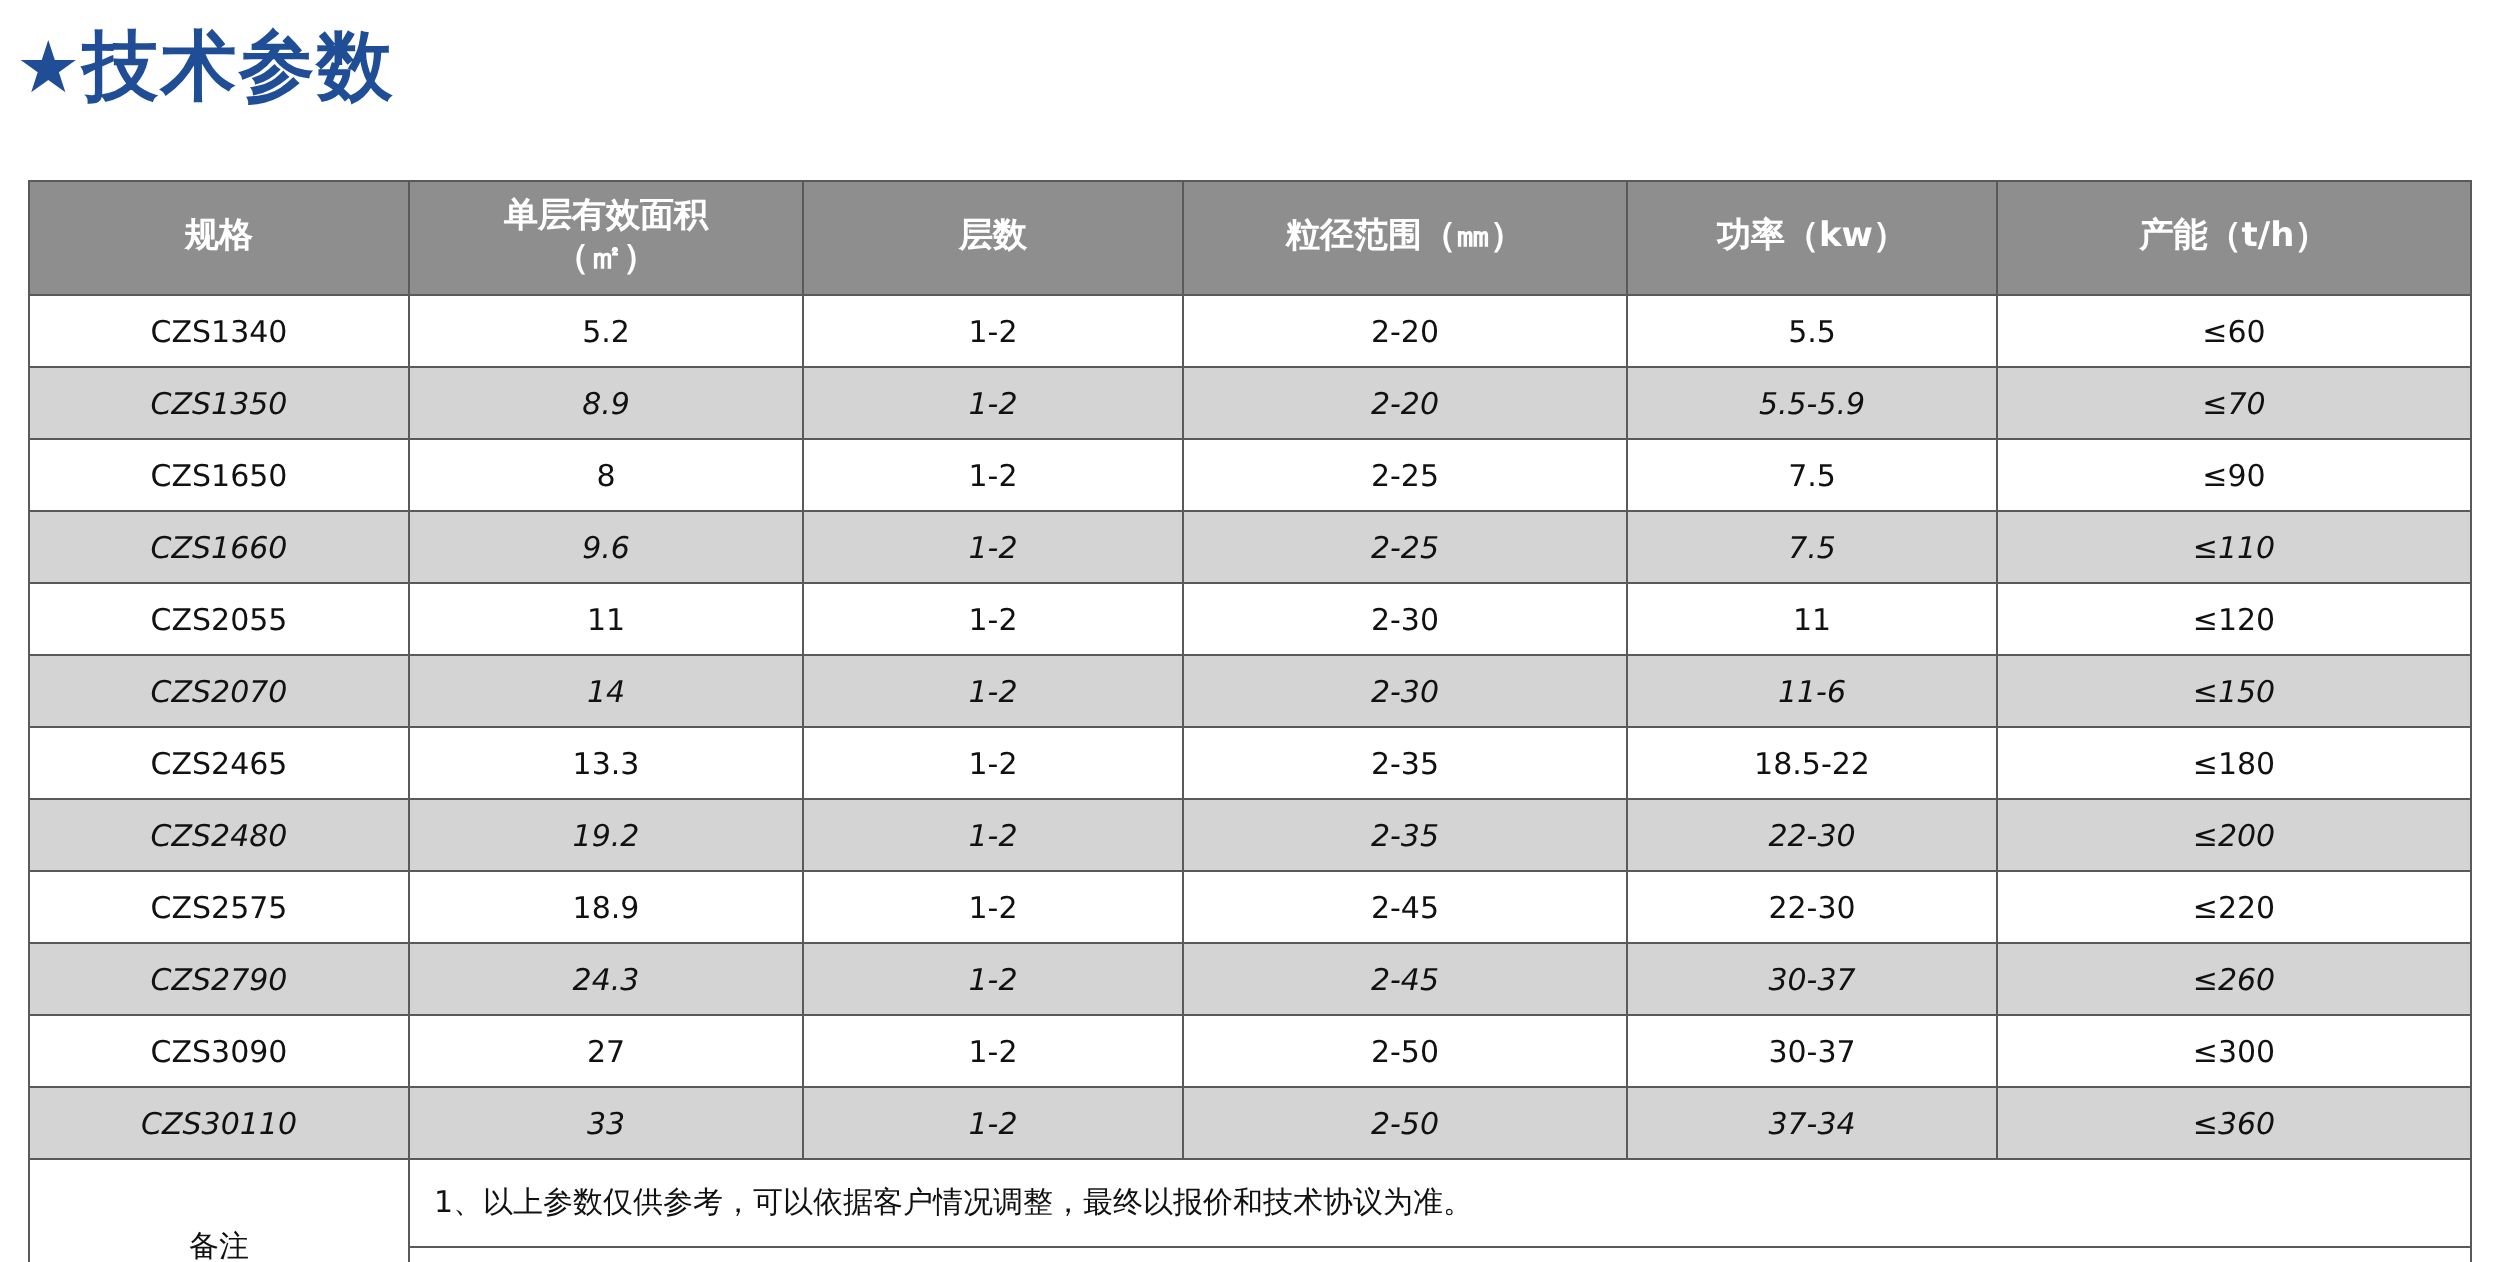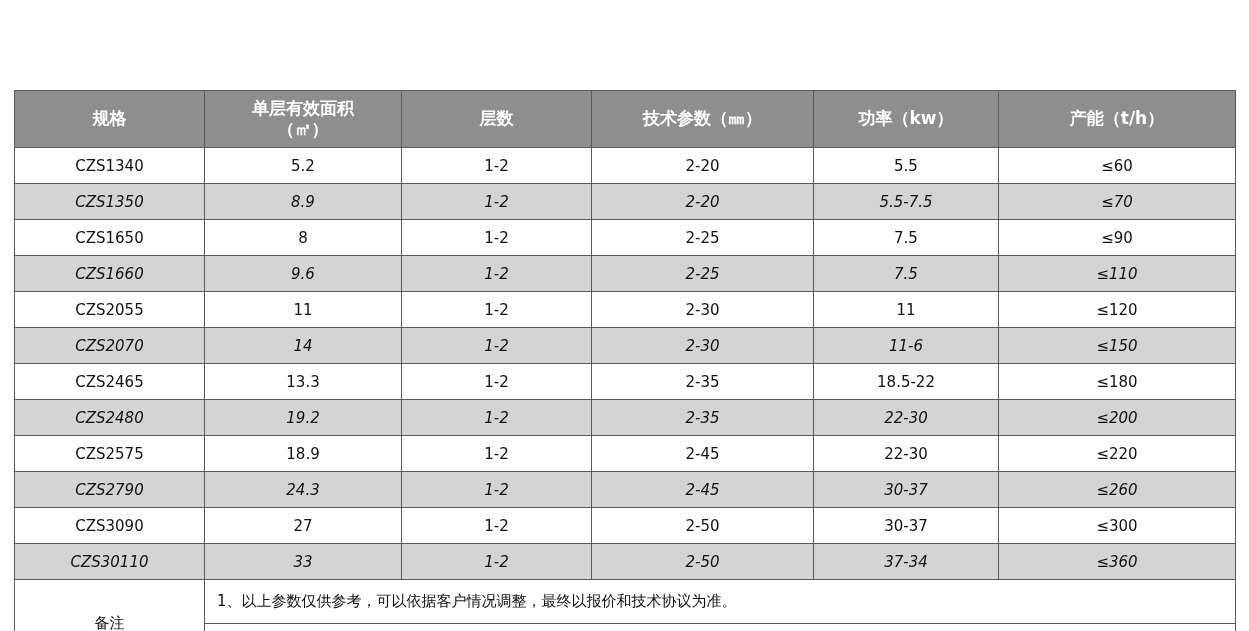--- a/index.html
+++ b/index.html
@@ -88,55 +88,58 @@
   .col3 { width: 190px; }
   .col4 { width: 222px; }
   .col5 { width: 185px; }
   .col6 { width: 237px; }
 </style>
 </head>
 <body>
 
 <div class="page">
 
+  <div class="title">
+    <span class="star">★</span><span>技术参数</span>
+  </div>
 
   <table class="spec">
     <colgroup>
       <col class="col1">
         <col class="col2">
         <col class="col3">
         <col class="col4">
         <col class="col5">
         <col class="col6">
     </colgroup>
     <thead>
       <tr>
         <th><span>规格</span></th>
         <th><span>单层有效面积</span><br><span>（㎡）</span></th>
         <th><span>层数</span></th>
-        <th><span>技术参数（㎜）</span></th>
+        <th><span>粒径范围（㎜）</span></th>
         <th><span>功率（kw）</span></th>
         <th><span>产能（t/h）</span></th>
       </tr>
     </thead>
     <tbody>
       <tr>
         <td>CZS1340</td>
         <td>5.2</td>
         <td>1-2</td>
         <td>2-20</td>
         <td>5.5</td>
         <td>≤60</td>
       </tr>
       <tr class="alt">
         <td>CZS1350</td>
         <td>8.9</td>
         <td>1-2</td>
         <td>2-20</td>
-        <td>5.5-7.5</td>
+        <td>5.5-5.9</td>
         <td>≤70</td>
       </tr>
       <tr>
         <td>CZS1650</td>
         <td>8</td>
         <td>1-2</td>
         <td>2-25</td>
         <td>7.5</td>
         <td>≤90</td>
       </tr>

